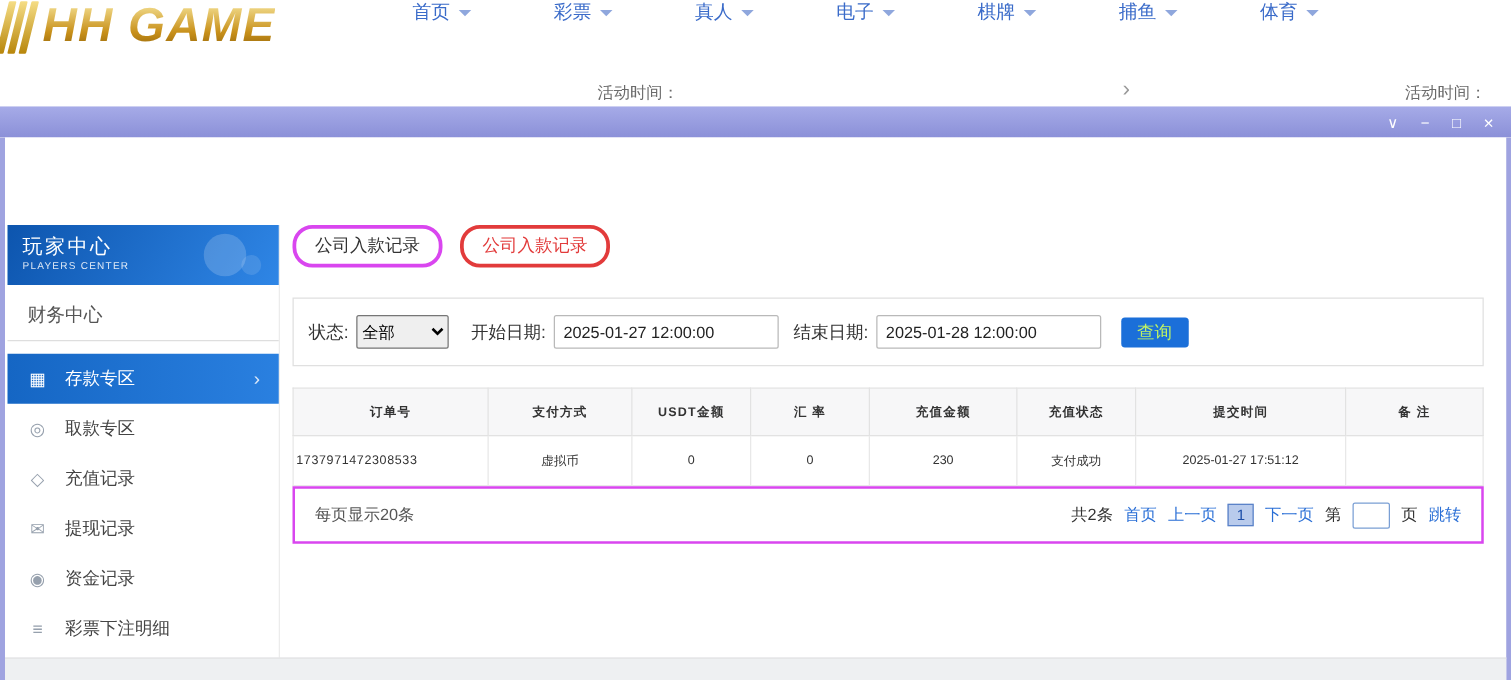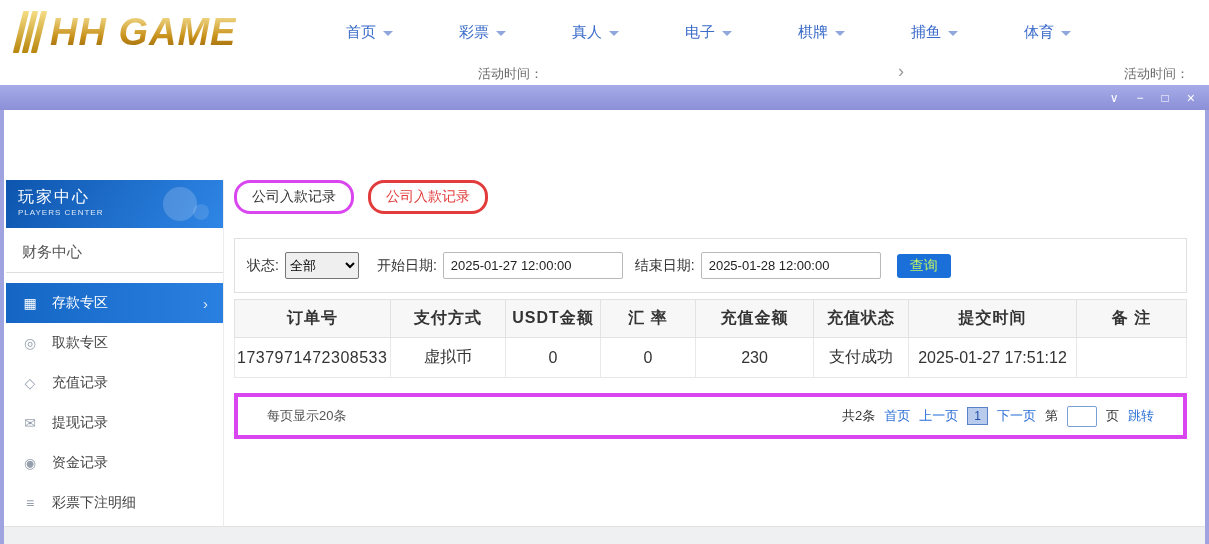--- a/index.html
+++ b/index.html
@@ -11,22 +11,22 @@
   .screen {
     width: 1209px; height: 544px;
     background: #fff;
     position: relative;
     overflow: hidden;
   }
 
   
   .topbar {
     height: 64px; background: #fff;
-    display: flex; align-items: center;
-    padding-left: 18px;
+    display: flex; align-items: flex-start;
+    padding-left: 2px;
   }
   .logo { display: flex; align-items: center; gap: 2px; width: 270px; }
   .logo-bars { display: flex; gap: 3px; margin-right: 6px; }
   .logo-bars i {
     display: block; width: 6px; height: 42px;
     background: linear-gradient(#f5dd85, #b8860b);
     transform: skewX(-14deg); border-radius: 1px;
   }
   .logo-text {
     font-size: 38px; font-weight: 900; font-style: italic;
@@ -115,21 +115,21 @@
   .pill {
     padding: 5px 15px; border-radius: 16px; font-size: 14px;
     border: 3px solid #d946ef; background: #fff; color: #333; cursor: pointer;
     white-space: nowrap;
   }
   .pill.online { color: #e23b3b; border-color: #e23b3b; }
 
   .filter-box {
     border: 1px solid #e0e0e0; padding: 13px 12px;
     display: flex; align-items: center;
-    font-size: 14px; color: #333; margin-bottom: 6px;
+    font-size: 14px; color: #333; margin-bottom: 17px;
   }
   .filter-box label { white-space: nowrap; }
   .status-select {
     margin: 0 6px; height: 27px; width: 74px;
     border: 1px solid #767676; border-radius: 2px;
     font-size: 13px; font-family: "Liberation Sans", sans-serif;
   }
   .date-label { margin-left: 12px; }
   .date-input {
     height: 27px; width: 180px; margin-left: 6px;
@@ -138,35 +138,35 @@
     font-family: "Liberation Sans", sans-serif;
   }
   .search-btn {
     margin-left: 16px; height: 24px; width: 54px;
     background: #1b6fd9; color: #bef264; border: none; border-radius: 3px;
     font-size: 14px; cursor: pointer; font-family: "Liberation Sans", sans-serif;
   }
 
   table.records {
     width: 100%; border-collapse: collapse; table-layout: fixed;
-    font-size: 16px; color: #333; margin-bottom: 15px;
+    font-size: 10px; color: #333; 
   }
   .records th {
     background: #f7f7f8; border: 1px solid #e2e2e2;
     height: 38px; font-weight: 700; letter-spacing: 1px;
   }
   .records td {
     border: 1px solid #e8e8e8; height: 40px; text-align: center;
   }
   .records td.order-no { text-align: left; padding-left: 2px; letter-spacing: .5px; }
 
   .pager-box {
-    border: 4px solid #d946ef; height: 46px;
+    border: 2px solid #d946ef; height: 46px;
     display: flex; align-items: center; justify-content: space-between;
-    padding: 0 29px; font-size: 13px; color: #555;
+    padding: 0 16px; font-size: 13px; color: #555;
   }
   .pager-right { display: flex; align-items: center; gap: 9px; color: #333; }
   .pager-link { color: #2a6fd6; cursor: pointer; }
   .page-current {
     background: #b9cbec; border: 1px solid #5b82c8; color: #1d4ea8;
     padding: 1px 6px; font-size: 12px; cursor: pointer;
   }
   .page-input {
     width: 30px; height: 21px; border: 1px solid #7a9fd4; border-radius: 2px;
     font-size: 12px; text-align: center;

